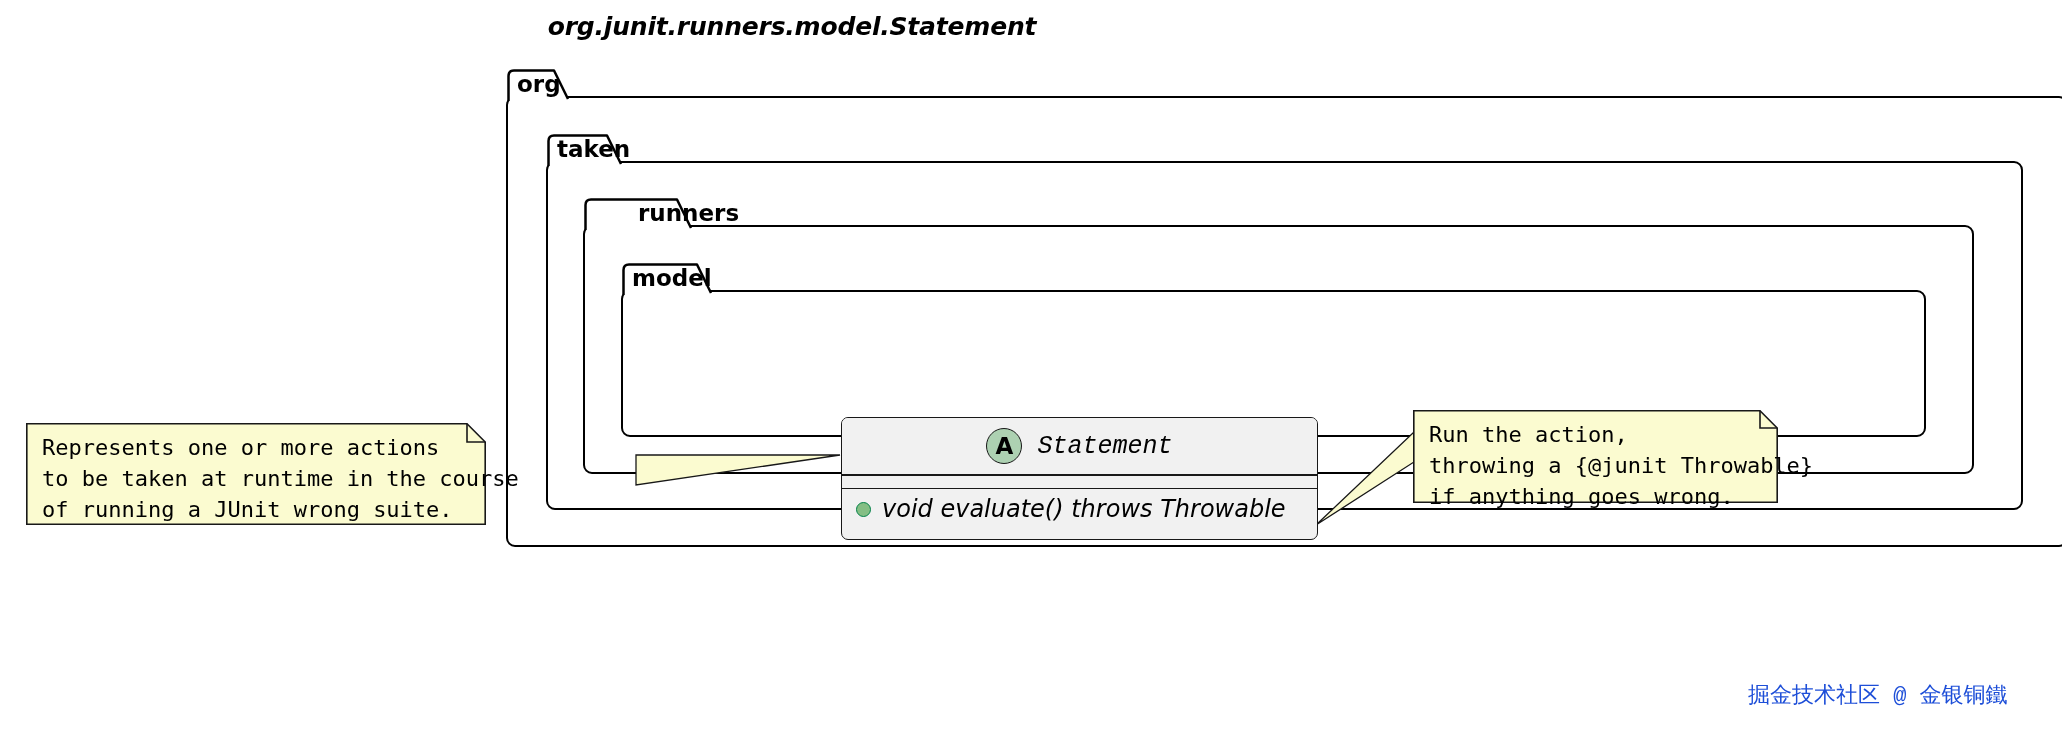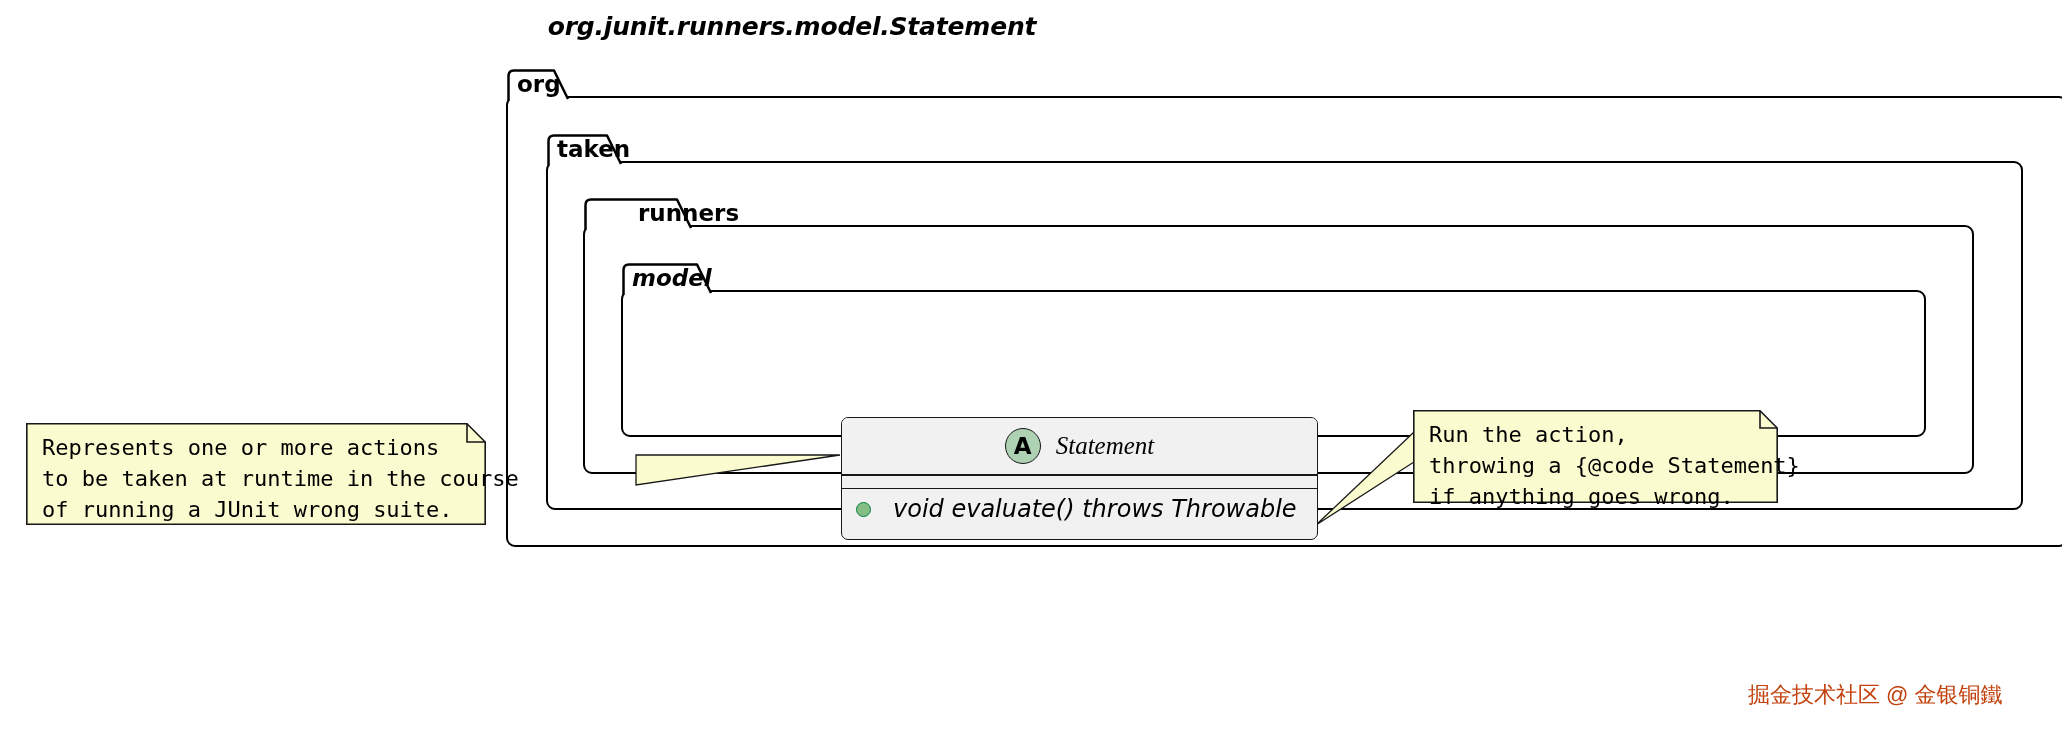--- a/index.html
+++ b/index.html
@@ -33,45 +33,45 @@
     background:#F1F1F1;border:1.6px solid #181818;border-radius:7px;
     overflow:hidden;}
   .class-head{position:relative;height:56px;display:flex;align-items:center;
     justify-content:center;background:#F1F1F1;}
   .class-head .inner{display:flex;align-items:center;gap:15px;}
   .abs-icon{width:34px;height:34px;border-radius:50%;
     background:#ADD1B2;border:1.6px solid #181818;
     display:flex;align-items:center;justify-content:center;
     font-family:"DejaVu Sans","Liberation Sans",sans-serif;
     font-size:23px;font-weight:bold;color:#000000;line-height:1;}
-  .class-name{font-family:Liberation Serif, serif;
+  .class-name{font-family:Liberation Mono, monospace;
     font-size:25px;font-style:italic;color:#000000;white-space:nowrap;}
   .class-sep{height:1.6px;background:#181818;width:100%;}
   .class-gap{height:12px;background:#F1F1F1;}
   .class-members{background:#F1F1F1;padding:6px 0 8px 14px;}
-  .member{display:flex;align-items:center;gap:22px;}
+  .member{display:flex;align-items:center;gap:11px;}
   .vis-dot{width:13px;height:13px;border-radius:50%;
     background:#84BE84;border:1.4px solid #038048;flex:0 0 auto;}
   .member-text{font-family:"DejaVu Sans","Liberation Sans",sans-serif;
     font-size:24px;font-style:italic;color:#000000;white-space:nowrap;}
 
   
   .note{position:absolute;box-sizing:border-box;}
   .note svg{position:absolute;left:0;top:0;overflow:visible;}
   .note-text{position:absolute;left:16px;top:9px;
     font-family:"DejaVu Sans Mono","Liberation Mono",monospace;
     font-size:22px;line-height:31px;color:#000000;white-space:pre;}
 
   
   .leader{position:absolute;left:0;top:0;overflow:visible;pointer-events:none;}
 
   
   .watermark{position:absolute;
-    font-family:Liberation Sans, sans-serif;
-    font-size:22px;color:#c2410c;white-space:nowrap;}
+    font-family:Liberation Mono, monospace;
+    font-size:22px;color:#1d4ed8;white-space:nowrap;}
 </style>
 </head>
 <body>
 
 <div id="stage">
 
   <div class="diagram-title">org.junit.runners.model.Statement</div>
 
   <div class="pkg r" style="left:490px;top:96px;width:1562px;height:451px;"></div>
   <div class="pkg-tab" style="left:490px;top:68px;width:62px;height:30px;">
@@ -96,21 +96,21 @@
     </svg>
   </div>
   <div class="pkg-label" style="left:578px;top:202px;margin-left:44px;">runners</div>
 
   <div class="pkg r" style="left:605px;top:290px;width:1305px;height:147px;"></div>
   <div class="pkg-tab" style="left:605px;top:262px;width:82px;height:30px;">
     <svg class="tabsvg" width="100" height="34" viewBox="0 0 100 34">
       <path d="M2.5,33 L2.5,8 Q2.5,2.5 8,2.5 L76,2.5 L90,31" fill="#ffffff" stroke="#000000" stroke-width="2.5" stroke-linejoin="round"></path>
     </svg>
   </div>
-  <div class="pkg-label" style="left:616px;top:267px;font-style:italic;">model</div>
+  <div class="pkg-label" style="left:616px;top:267px;">model</div>
 
   <svg class="leader" width="2062" height="733">
 
     <polygon points="620,455 824,455 620,485" fill="#FBFBD0" stroke="#181818" stroke-width="1.3"></polygon>
 
     <polygon points="1398,432 1398,462 1300,525" fill="#FBFBD0" stroke="#181818" stroke-width="1.3"></polygon>
   </svg>
 
   <div class="classbox" style="left:825px;top:417px;width:477px;height:123px;">
     <div class="class-head">
@@ -139,19 +139,19 @@
 to be taken at runtime in the course
 of running a JUnit wrong suite.</div>
   </div>
 
   <div class="note" style="left:1397px;top:410px;width:365px;height:93px;">
     <svg width="365" height="93" viewBox="0 0 365 93">
       <path d="M0.8,0.8 L347,0.8 L364.2,18 L364.2,92.2 L0.8,92.2 Z" fill="#FBFBD0" stroke="#181818" stroke-width="1.6" stroke-linejoin="miter"></path>
       <path d="M347,0.8 L347,18 L364.2,18" fill="none" stroke="#181818" stroke-width="1.6"></path>
     </svg>
     <div class="note-text">Run the action,
-throwing a {@code Statement}
+throwing a {@junit Throwable}
 if anything goes wrong.</div>
   </div>
 
   <div class="watermark" style="left:1732px;top:680px;">掘金技术社区 @ 金银铜鐵</div>
 
 </div>
 
 </body></html>

